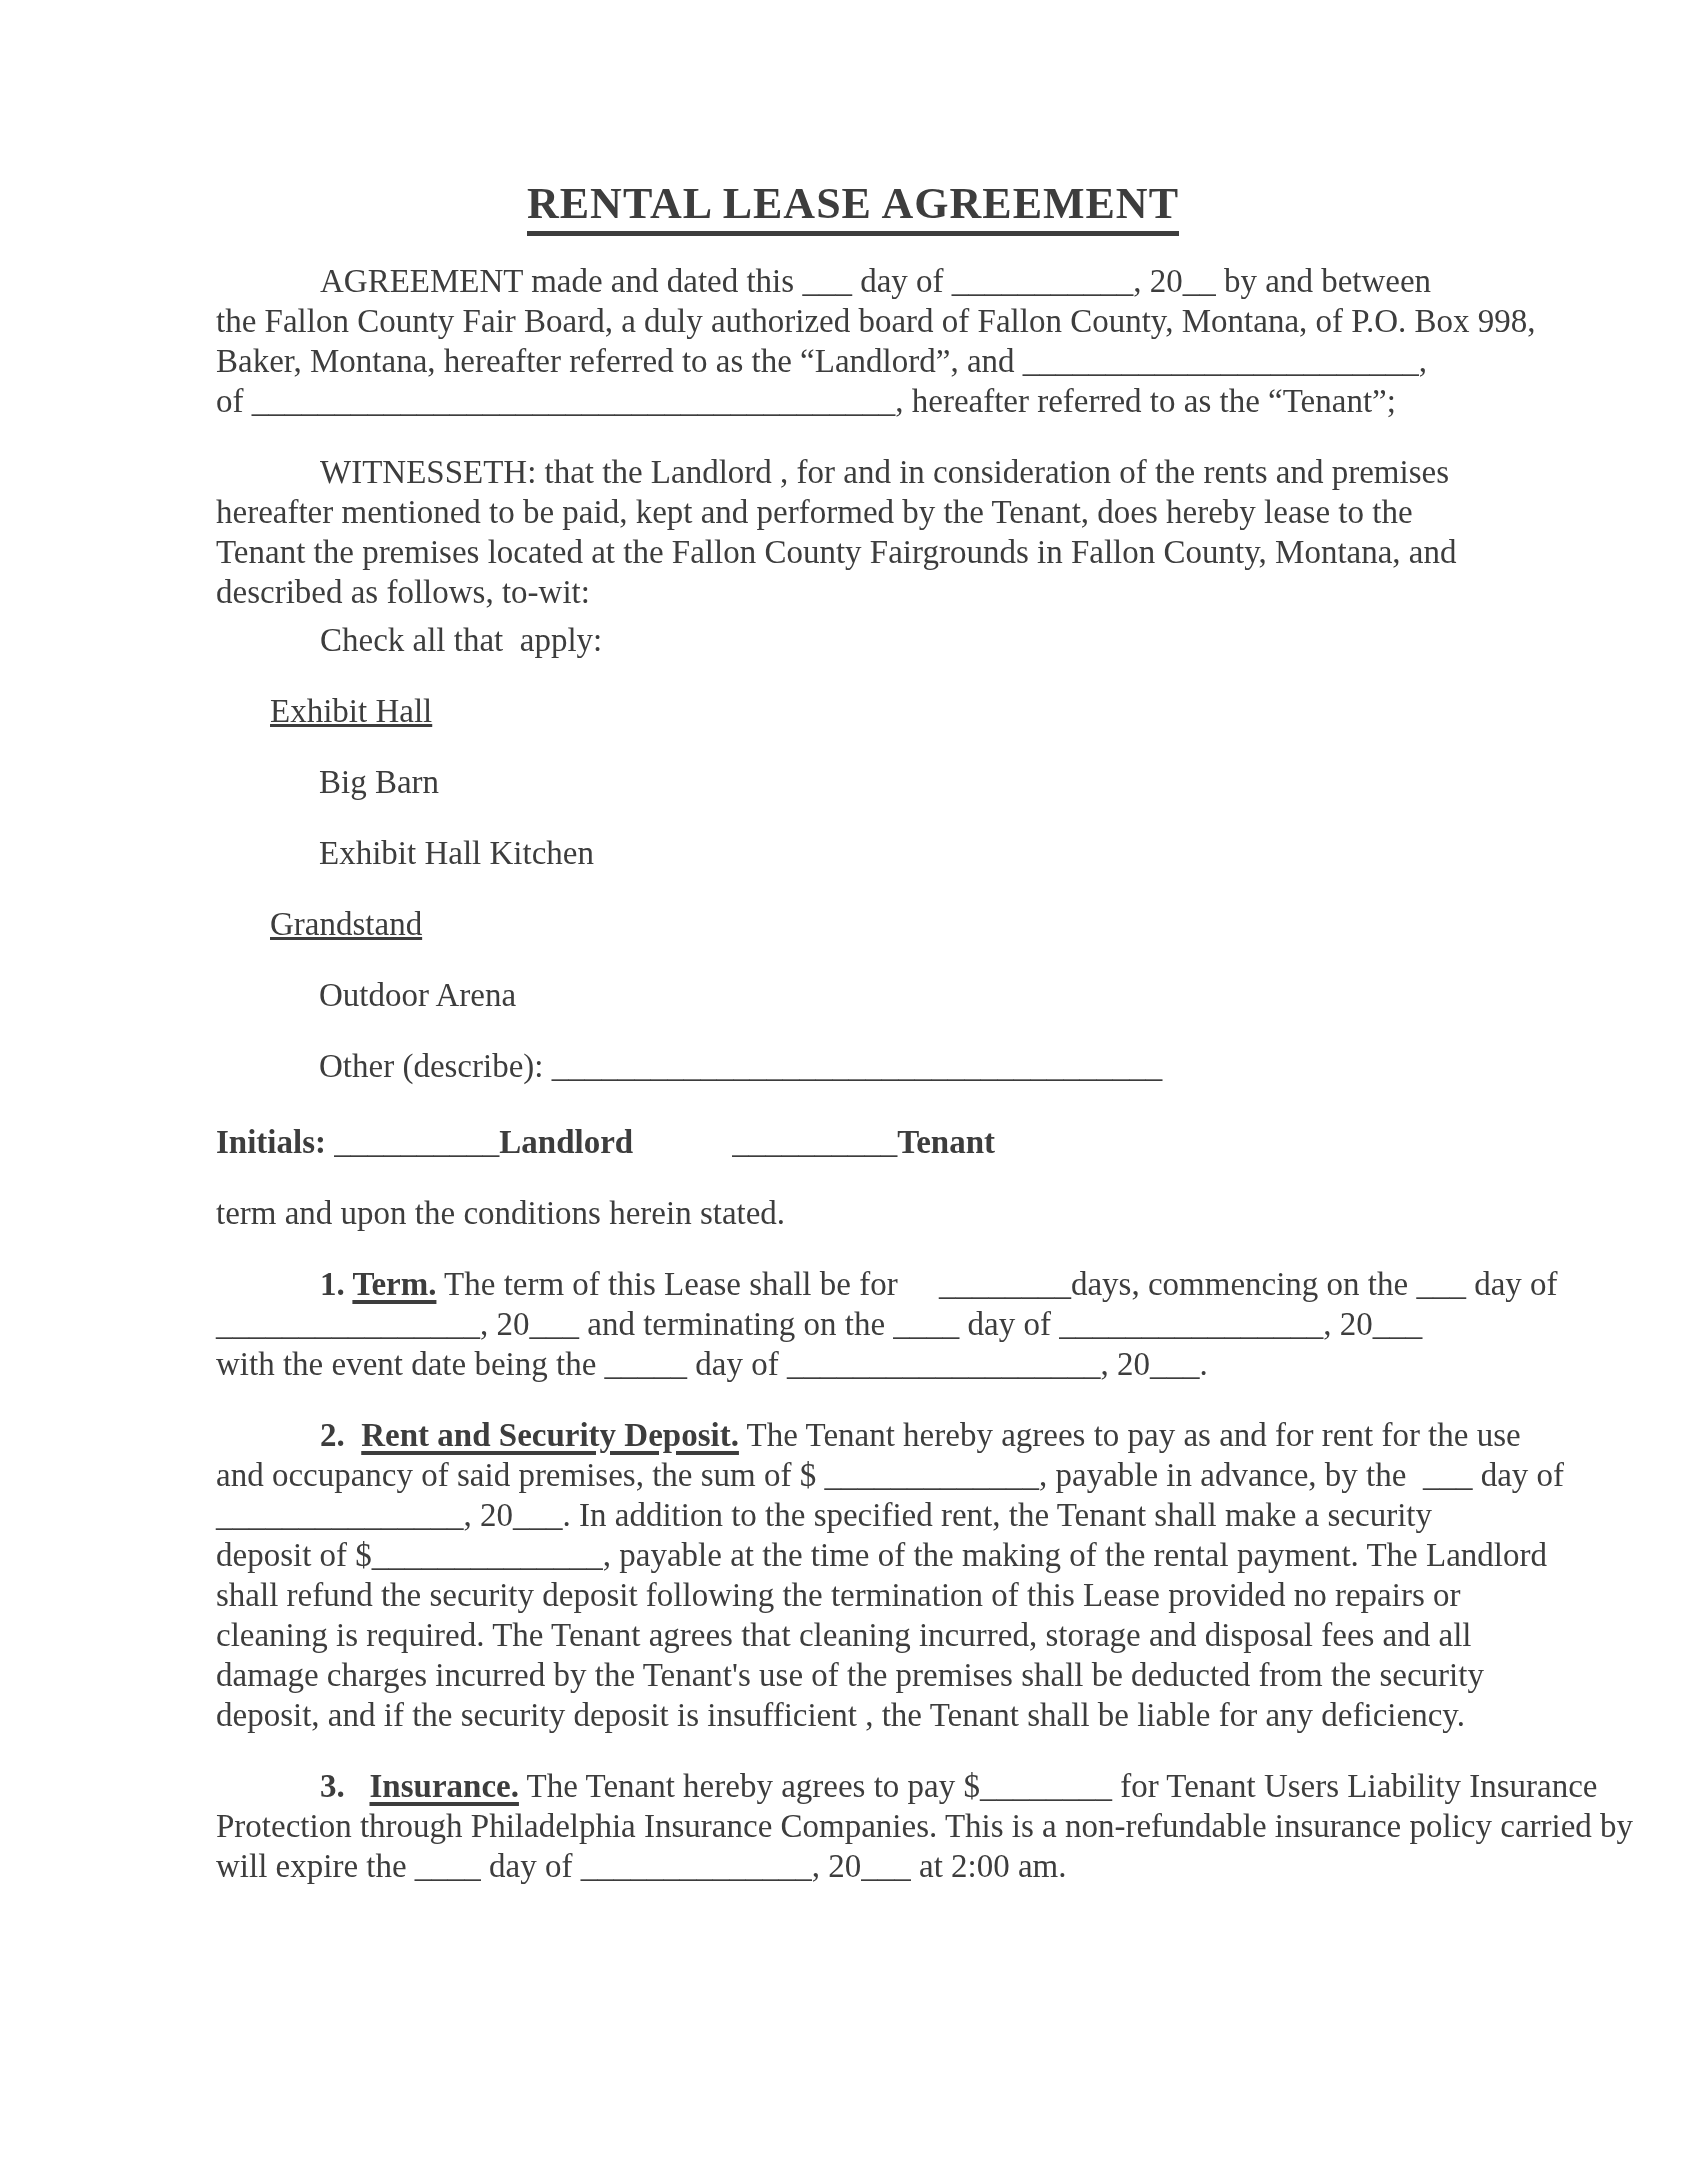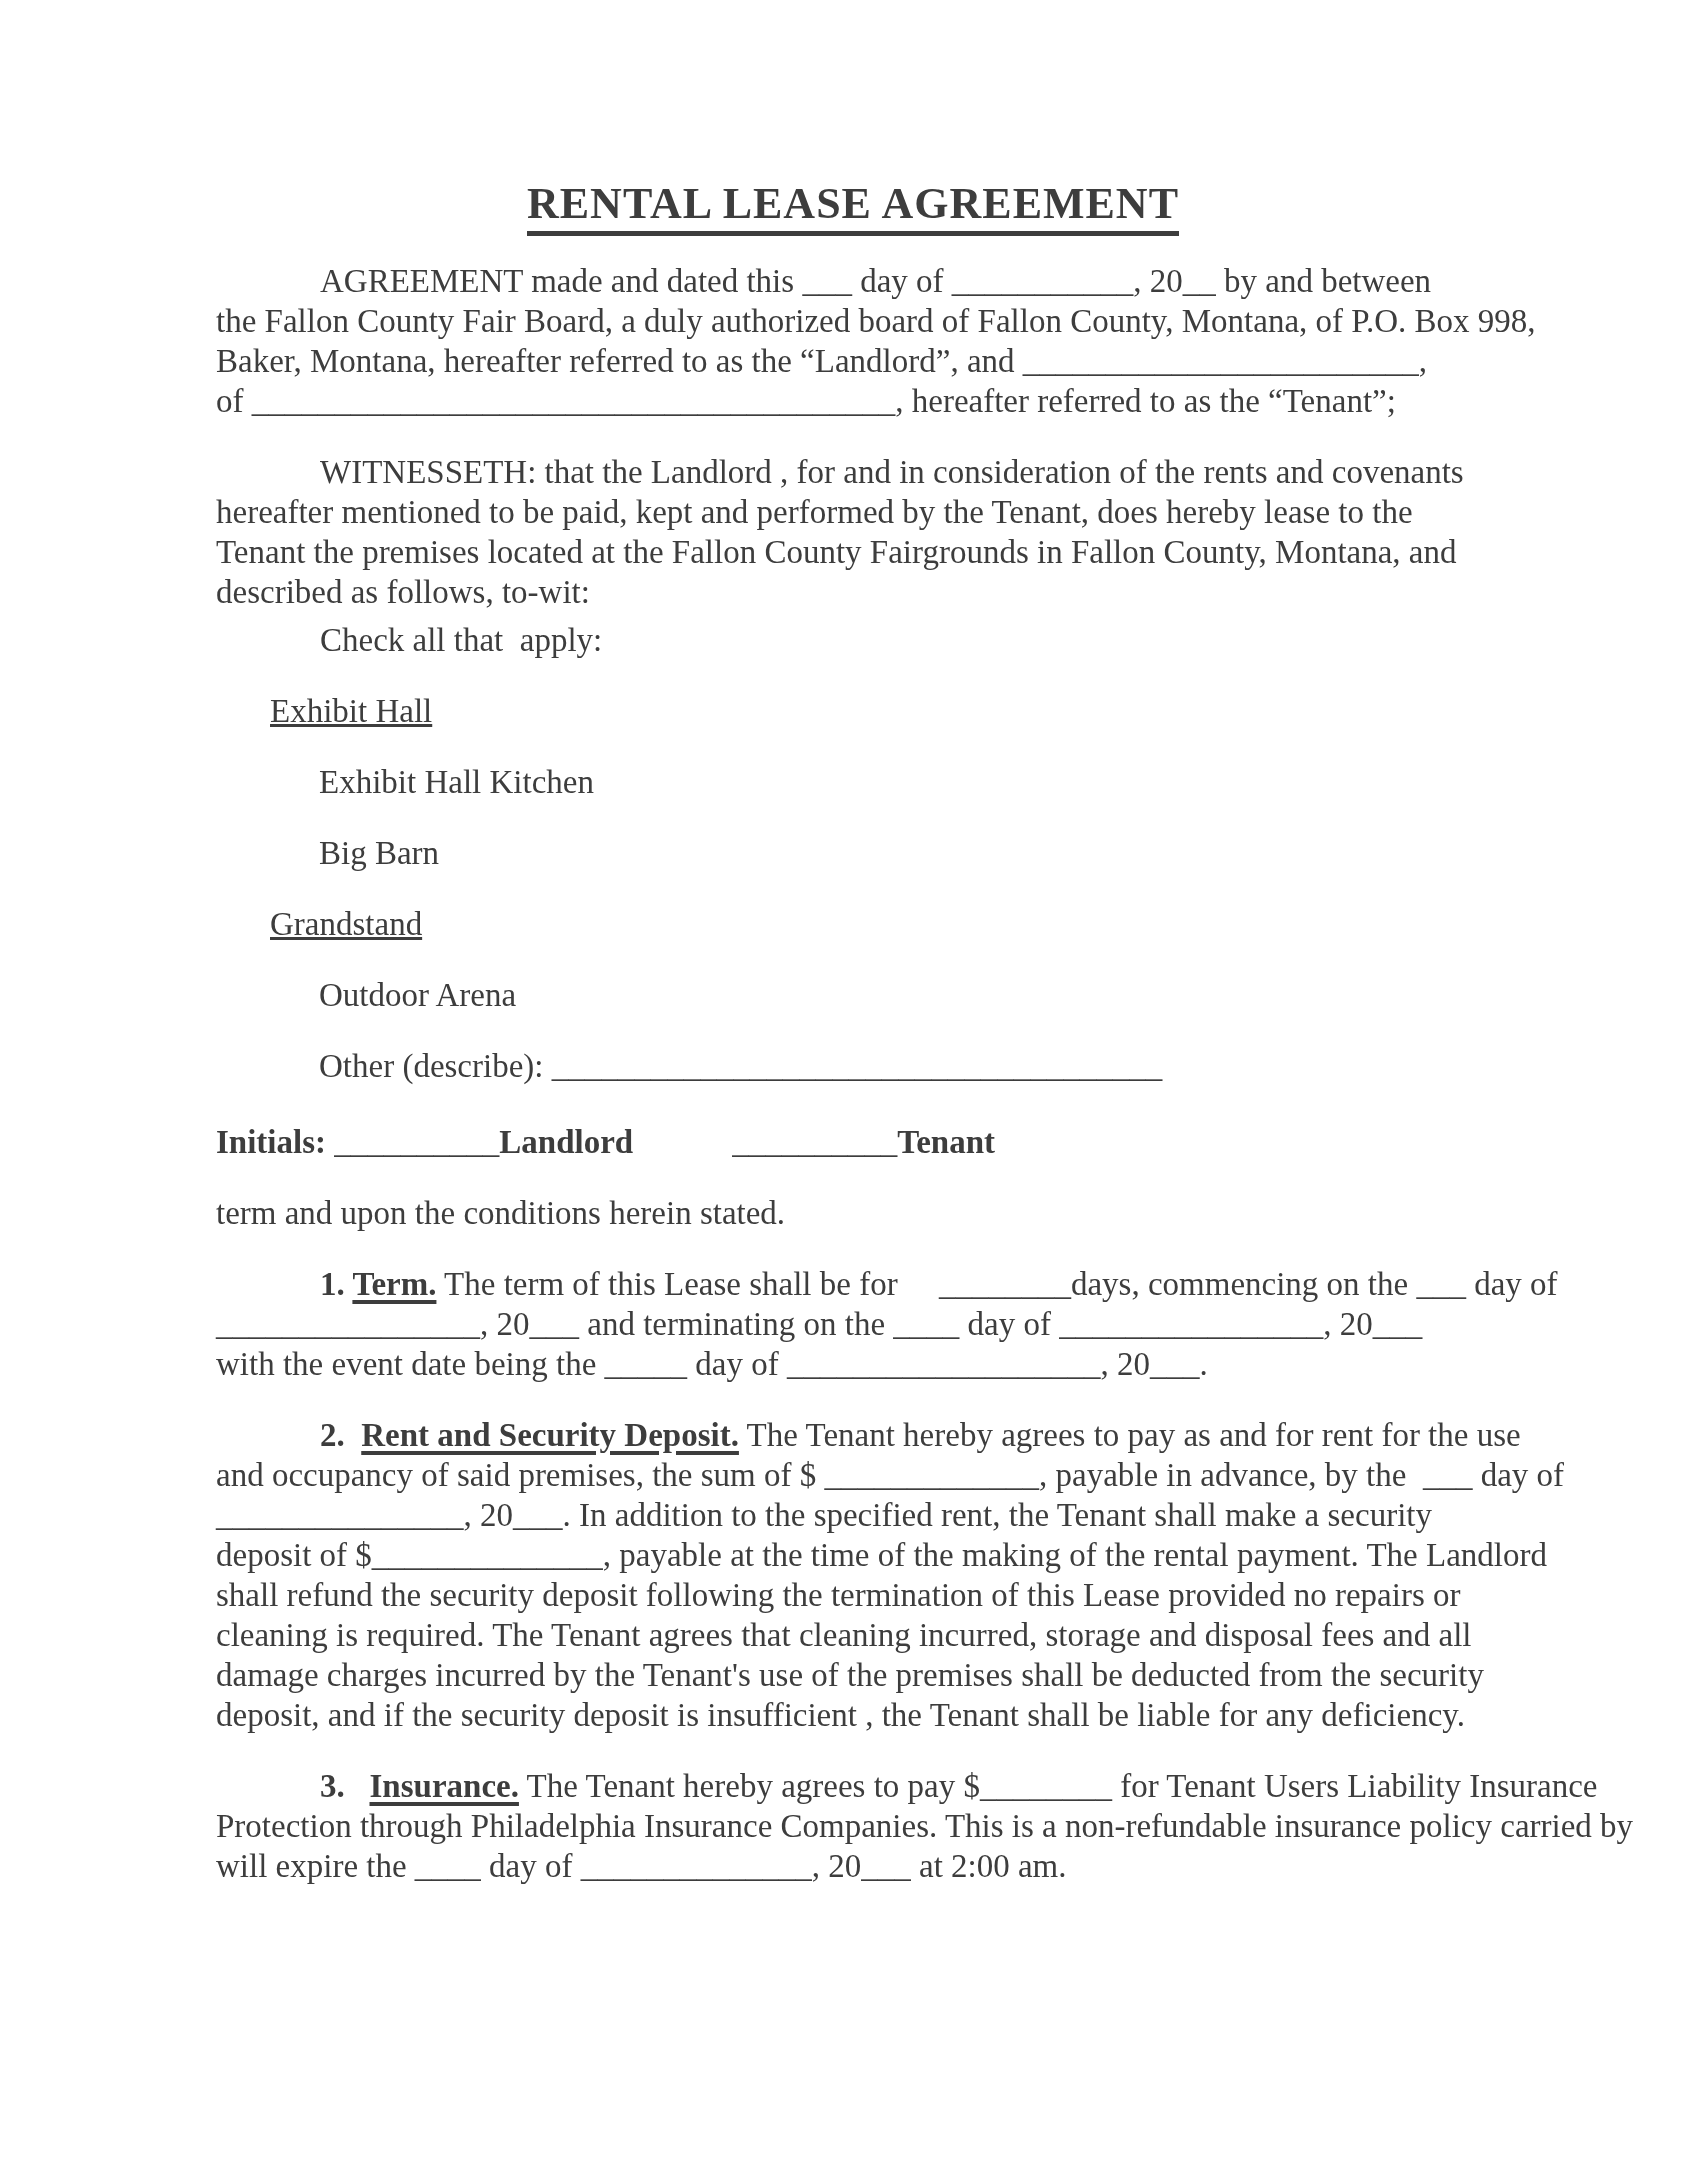--- a/index.html
+++ b/index.html
@@ -64,31 +64,31 @@
     <h1 class="doc-title"><span class="title-underline">RENTAL LEASE AGREEMENT</span></h1>
 
     <div class="intro">
       <div class="line indent">AGREEMENT made and dated this ___ day of ___________, 20__ by and between</div>
       <div class="line">the Fallon County Fair Board, a duly authorized board of Fallon County, Montana, of P.O. Box 998,</div>
       <div class="line">Baker, Montana, hereafter referred to as the “Landlord”, and ________________________,</div>
       <div class="line">of _______________________________________, hereafter referred to as the “Tenant”;</div>
     </div>
 
     <div class="para">
-      <div class="line indent">WITNESSETH: that the Landlord , for and in consideration of the rents and covenants</div>
+      <div class="line indent">WITNESSETH: that the Landlord , for and in consideration of the rents and premises</div>
       <div class="line">hereafter mentioned to be paid, kept and performed by the Tenant, does hereby lease to the</div>
       <div class="line">Tenant the premises located at the Fallon County Fairgrounds in Fallon County, Montana, and</div>
       <div class="line">described as follows, to-wit:</div>
     </div>
 
     <div class="checklist">
       <div class="line check-prompt">Check all that  apply:</div>
       <div class="line check-item lvl1">Exhibit Hall</div>
+      <div class="line check-item lvl2">Big Barn</div>
       <div class="line check-item lvl2">Exhibit Hall Kitchen</div>
-      <div class="line check-item lvl2">Big Barn</div>
       <div class="line check-item lvl1">Grandstand</div>
       <div class="line check-item lvl2">Outdoor Arena</div>
       <div class="line check-item lvl2"><span>Other (describe): </span><span>_____________________________________</span></div>
     </div>
 
     <div class="line initials-row"><span class="b">Initials:</span><span> __________</span><span class="b">Landlord</span><span>            </span><span>__________</span><span class="b">Tenant</span></div>
 
     <div class="para">
       <div class="line">term and upon the conditions herein stated.</div>
     </div>

